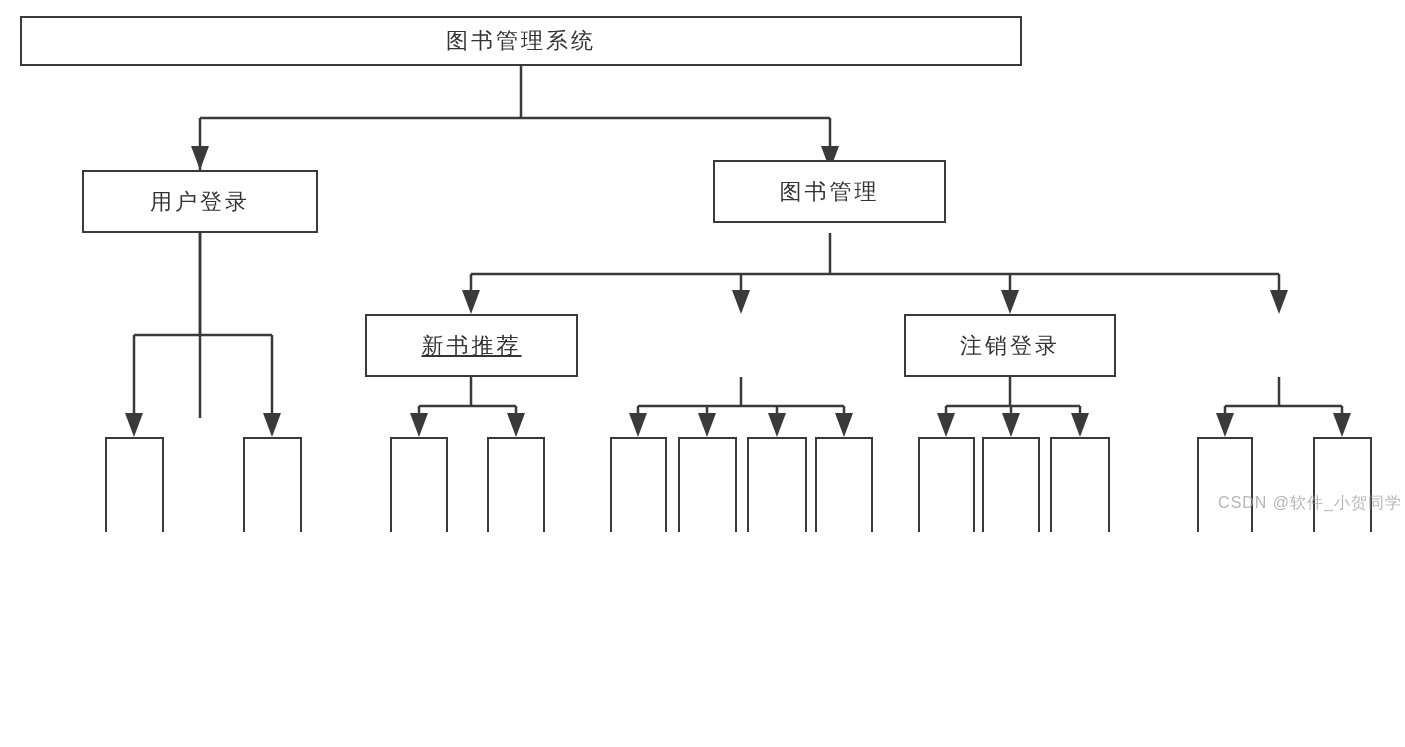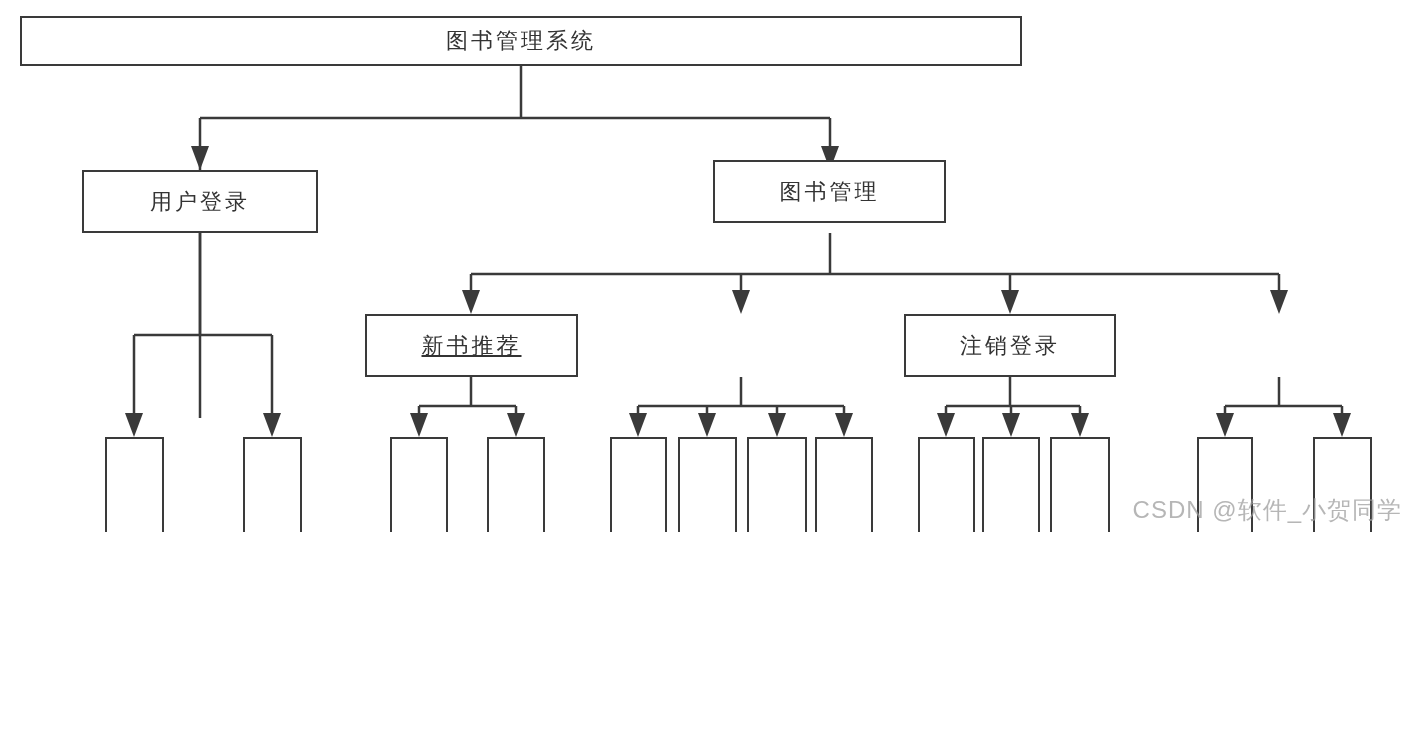--- a/index.html
+++ b/index.html
@@ -30,23 +30,23 @@
     border:2.5px solid #3a3a3a;
     writing-mode:vertical-rl;
     display:flex;align-items:center;justify-content:center;
     color:#333333;
     font-size:22px;
     letter-spacing:6px;
     line-height:1.0;
   }
   #watermark{
     position:absolute;
-    right:3px;bottom:6px;
+    right:3px;bottom:18px;
     color:rgba(158,158,158,0.75);
-    font-size:24px;
+    font-size:16px;
     letter-spacing:1px;
     white-space:nowrap;
     z-index:10;
   }
 </style>
 </head>
 <body>
 
 <div id="canvas">
 

